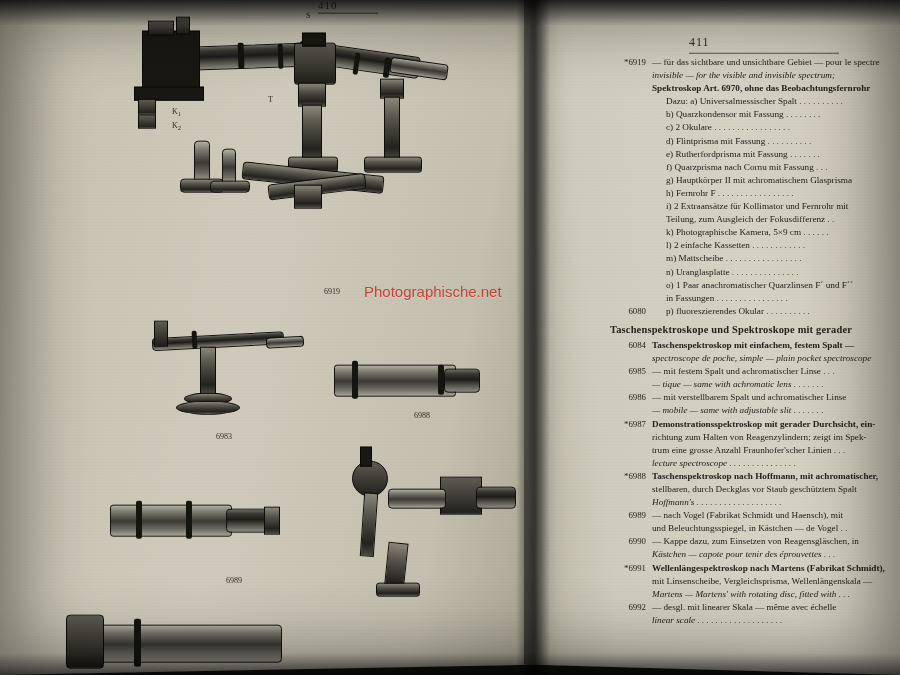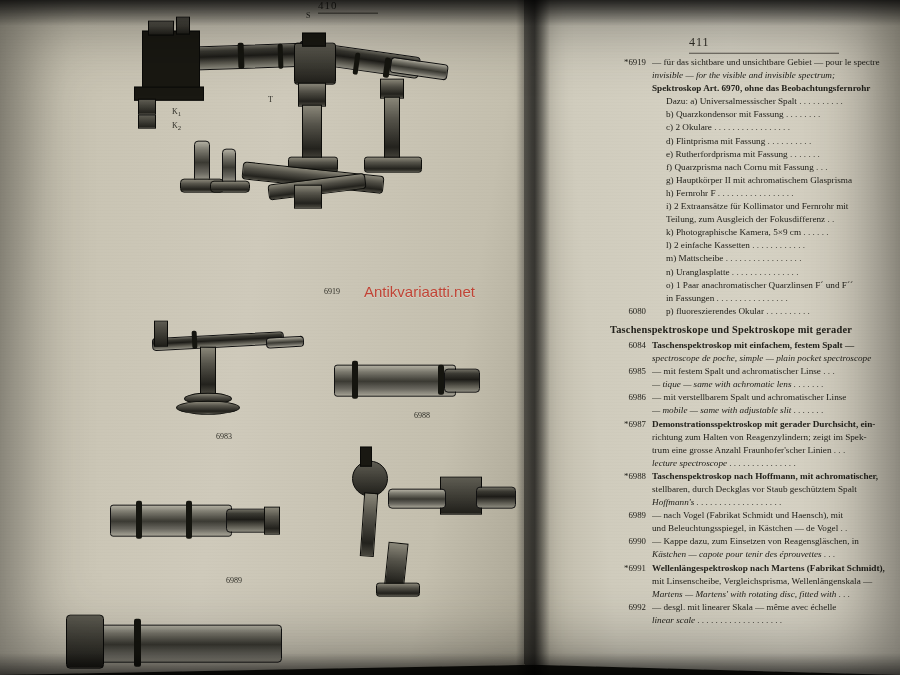--- a/index.html
+++ b/index.html
@@ -420,14 +420,14 @@
 
       <div class="grain"></div>
     </div>
   </div>
 
   <div class="gutter"></div>
   <div class="top-dark"></div>
   <div class="bottom-dark"></div>
   <div class="edge-dark"></div>
 
-  <div class="watermark" style="color: rgb(192, 57, 43);">Antikvariaatti.net</div>
+  <div class="watermark" style="color: rgb(192, 57, 43);">Photographische.net</div>
 </div>
 
 </body></html>

